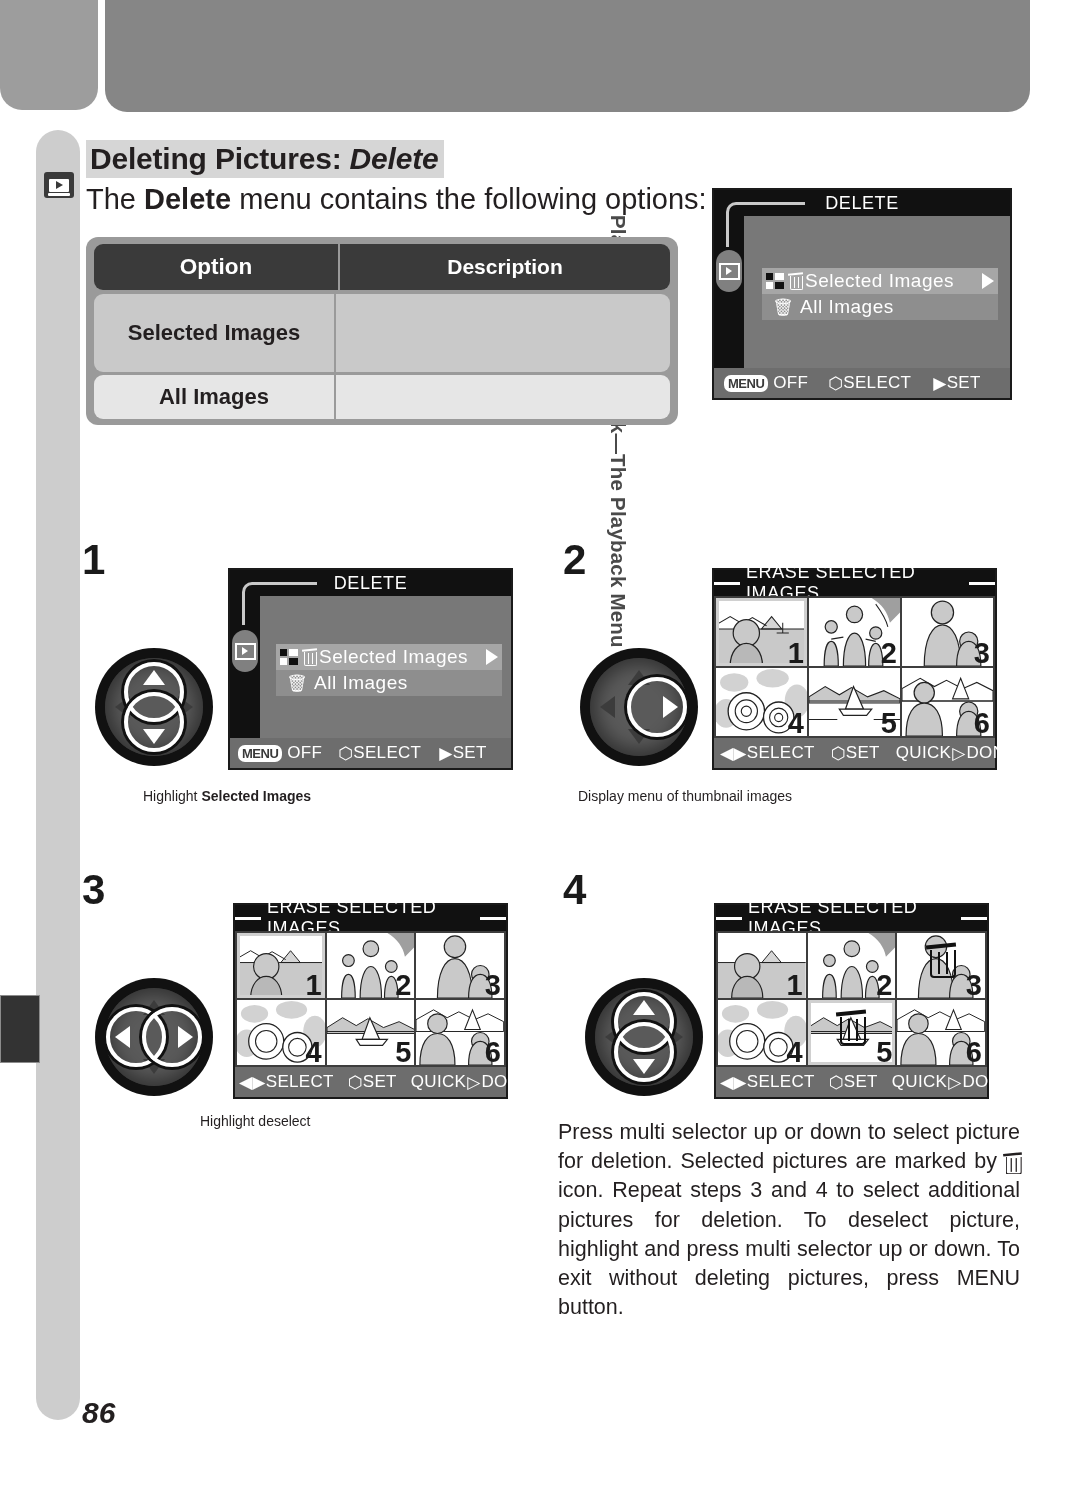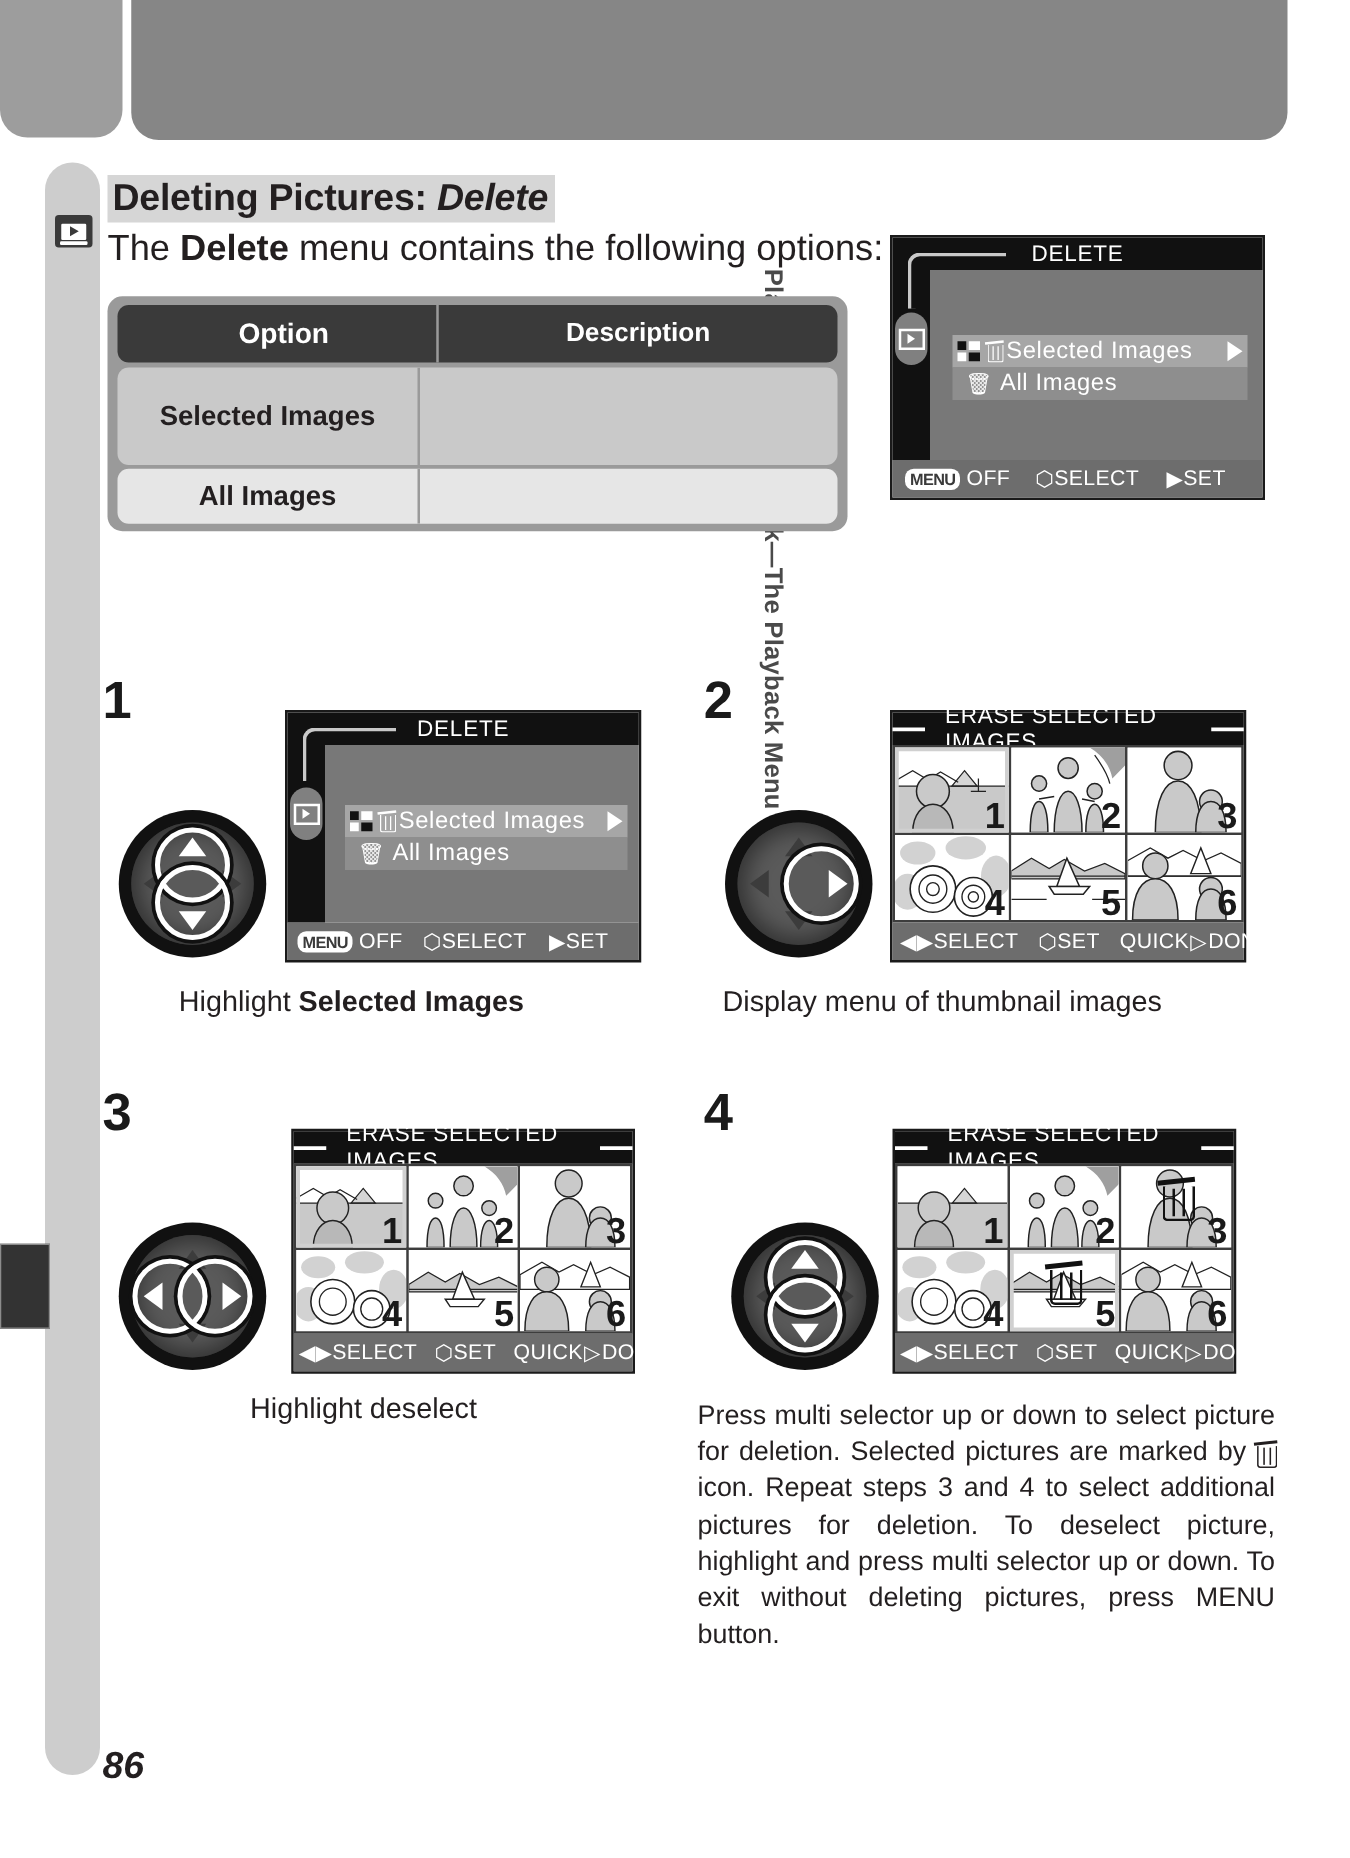--- a/index.html
+++ b/index.html
@@ -26,21 +26,21 @@
   .h1{position:absolute;left:86px;top:140px;font-size:30px;font-weight:bold;letter-spacing:-.2px;
       background:#d6d6d6;padding:2px 6px 2px 4px;display:inline-block;white-space:nowrap;}
   .h1 i{font-style:italic;}
   .intro{position:absolute;left:86px;top:183px;font-size:29px;white-space:nowrap;}
   .intro b{font-weight:bold;}
   .pageno{position:absolute;left:82px;top:1396px;font-size:30px;font-style:italic;font-weight:bold;}
 
   
   .tbl{position:absolute;left:86px;top:237px;width:592px;height:188px;background:#9a9a9a;border-radius:12px;}
   .tbl-head{position:absolute;left:8px;top:7px;width:576px;height:46px;background:#3a3a3a;border-radius:9px;display:flex;}
-  .tbl-head .c1{width:244px;display:flex;align-items:center;justify-content:center;color:#fff;font-weight:bold;font-size:22.5px;padding-left:11px;}
+  .tbl-head .c1{width:244px;display:flex;align-items:center;justify-content:center;color:#fff;font-weight:bold;font-size:22.5px;}
   .tbl-head .sep{width:2px;background:#9a9a9a;}
   .tbl-head .c2{flex:1;display:flex;align-items:center;justify-content:center;color:#fff;font-weight:bold;font-size:21px;}
   .row{position:absolute;left:8px;width:576px;display:flex;border-radius:9px;overflow:hidden;}
   .row.r1{top:57px;height:78px;background:#c9c9c9;}
   .row.r2{top:138px;height:44px;background:#e6e6e6;}
   .row .c1{width:240px;display:flex;align-items:center;justify-content:center;font-weight:bold;font-size:22px;}
   .row .vsep{width:2px;background:#9a9a9a;}
   .row .c2{flex:1;padding-left:14px;display:flex;flex-direction:column;justify-content:center;font-size:22px;line-height:1.28;}
   .justify2{text-align:justify;text-align-last:justify;padding-right:14px;}
 
@@ -74,21 +74,21 @@
   .trash .can::before,.trash .can::after{content:"";position:absolute;top:1px;bottom:1px;width:1.4px;background:currentColor;}
   .trash .can::before{left:3px;} .trash .can::after{left:6.5px;}
 
   
   .thumbs{position:absolute;left:0;top:26px;right:0;bottom:30px;display:grid;
      grid-template-columns:repeat(3,1fr);grid-template-rows:repeat(2,1fr);background:#3d3d3d;gap:2px;padding:2px;box-sizing:border-box;}
   .th{position:relative;background:#ffffff;overflow:hidden;}
   .th.sel{outline:3px solid #d0d0d0;outline-offset:-3px;}
   .th .num{position:absolute;right:3px;bottom:-2px;font-size:29px;font-weight:bold;color:#1a1a1a;line-height:1;}
   .th .mark{position:absolute;left:50%;top:42%;transform:translate(-50%,-50%) scale(2.0);color:#111;}
-  .titlebar-dashed{display:flex;align-items:center;justify-content:center;width:100%;gap:16px;}
+  .titlebar-dashed{display:flex;align-items:center;justify-content:center;width:100%;gap:6px;}
   .dash{height:3px;background:#fff;flex:0 0 26px;}
 
   
   .msel{position:absolute;width:118px;height:118px;border-radius:50%;background:#111;
         display:flex;align-items:center;justify-content:center;}
   .msel .inner{width:98px;height:98px;border-radius:50%;background:#5a5a5a;position:relative;
         box-shadow:inset 0 0 18px 6px rgba(0,0,0,.45);}
   .ar{position:absolute;width:0;height:0;}
   .ar.up{top:12px;left:50%;transform:translateX(-50%);border-left:11px solid transparent;border-right:11px solid transparent;border-bottom:15px solid transparent;}
   .ar.dn{bottom:12px;left:50%;transform:translateX(-50%);border-left:11px solid transparent;border-right:11px solid transparent;border-top:15px solid transparent;}
@@ -98,21 +98,21 @@
   .ar.lf.off{border-right-color:#3c3c3c;} .ar.rt.off{border-left-color:#3c3c3c;}
   .ar.up.on{border-bottom-color:#fff;} .ar.dn.on{border-top-color:#fff;}
   .ar.lf.on{border-right-color:#fff;} .ar.rt.on{border-left-color:#fff;}
   .ring{position:absolute;width:52px;height:52px;border-radius:50%;border:4px solid #fff;box-shadow:0 0 0 3px #111;}
   .ring.up{top:4px;left:50%;transform:translateX(-50%);}
   .ring.dn{bottom:4px;left:50%;transform:translateX(-50%);}
   .ring.lf{left:1px;top:50%;transform:translateY(-50%);}
   .ring.rt{right:1px;top:50%;transform:translateY(-50%);}
 
   .stepnum{position:absolute;font-size:42px;font-weight:bold;color:#1a1a1a;}
-  .cap{position:absolute;font-size:23px;}
+  .cap{position:absolute;font-size:14px;}
   .cap b{font-weight:bold;}
   .para{position:absolute;font-size:21.5px;line-height:1.36;width:462px;text-align:justify;}
 </style>
 </head>
 <body>
 
 <div class="header-left"></div>
 <div class="header-band"></div>
 <div class="side-rail"></div>
 <div class="edge-tab"></div>

